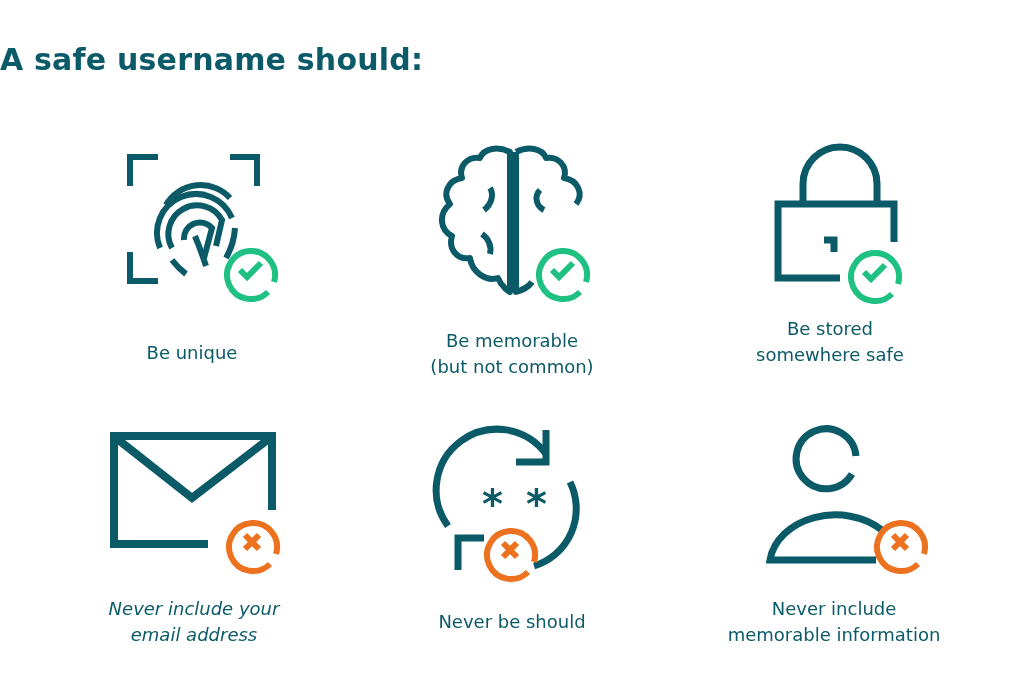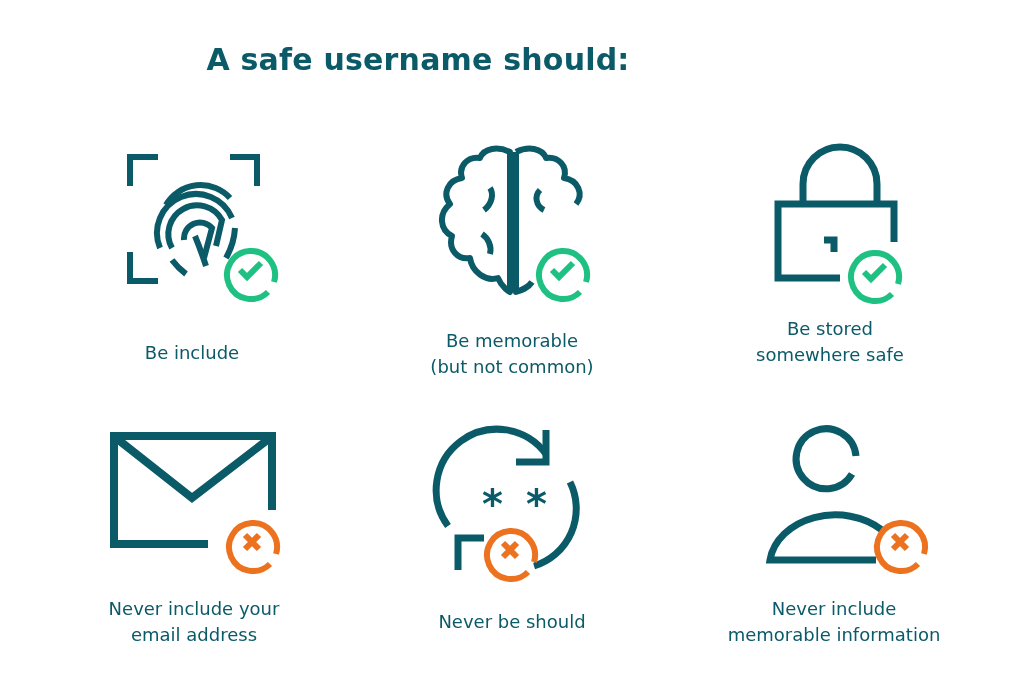--- a/index.html
+++ b/index.html
@@ -13,21 +13,21 @@
       position: relative;
       overflow: hidden;
       font-family: "DejaVu Sans", "Liberation Sans", sans-serif;
       color: #0b5a68;
     }
     .title {
       position: absolute;
       left: 0;
       top: 42px;
       width: 836px;
-      text-align: center;
+      text-align: left;
       font-size: 30px;
       font-weight: bold;
       letter-spacing: 0.2px;
       color: #0b5a68;
     }
     .icon {
       position: absolute;
     }
     .icon svg {
       display: block;
@@ -65,21 +65,21 @@
       <path d="M115 80 Q 114 96 106 110"></path>
     </g>
   </svg>
 </div>
 <div class="icon" style="left:218px;top:238px;">
   <svg width="64" height="64" viewBox="0 0 64 64">
     <path d="M50 54 A24 24 0 1 1 56 44" fill="none" stroke="#1fc182" stroke-width="6"></path>
     <path d="M22 32 L29 39 L43 25" fill="none" stroke="#1fc182" stroke-width="6"></path>
   </svg>
 </div>
-<div class="label" style="left:92px;top:340px;width:200px;">Be include</div>
+<div class="label" style="left:92px;top:340px;width:200px;">Be unique</div>
 
 <div class="icon" style="left:432px;top:142px;">
   <svg width="160" height="160" viewBox="0 0 160 160">
     <g fill="none" stroke="#0b5a68" stroke-width="6" stroke-linejoin="round">
 
       <path d="M78 10 C 66 4, 52 6, 48 16 C 36 14, 26 24, 30 36 C 16 38, 10 52, 18 62 C 6 72, 8 88, 20 94 C 16 108, 26 118, 38 116 C 40 130, 54 140, 66 136 C 70 146, 78 150, 78 150 Z"></path>
       <path d="M78 10 V 150"></path>
 
       <path d="M84 10 C 96 4, 110 6, 114 16 C 126 14, 136 24, 132 36 C 146 38, 152 52, 144 62"></path>
       <path d="M84 10 V 150 C 90 148, 96 146, 100 140"></path>
@@ -124,21 +124,21 @@
       <path d="M8 8 L 84 68 L 162 8"></path>
     </g>
   </svg>
 </div>
 <div class="icon" style="left:220px;top:510px;">
   <svg width="64" height="64" viewBox="0 0 64 64">
     <path d="M50 54 A24 24 0 1 1 56 44" fill="none" stroke="#ec7220" stroke-width="6"></path>
     <path d="M25 25 L39 39 M39 25 L25 39" fill="none" stroke="#ec7220" stroke-width="6"></path>
   </svg>
 </div>
-<div class="label" style="left:84px;top:596px;width:220px;">Never include your
+<div class="label" style="left:84px;top:596px;width:220px;font-style:italic;">Never include your
 email address</div>
 
 <div class="icon" style="left:438px;top:426px;">
   <svg width="160" height="150" viewBox="0 0 160 150">
     <g fill="none" stroke="#0b5a68" stroke-width="7">
       <path d="M10 100 A 60 60 0 0 1 108 28"></path>
       <path d="M108 4 V 36 H 78"></path>
       <path d="M132 56 A 60 60 0 0 1 96 140"></path>
       <path d="M20 144 V 112 H 46"></path>
     </g>

